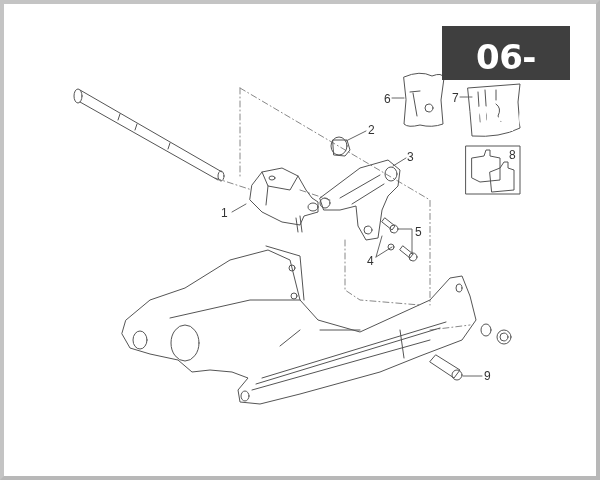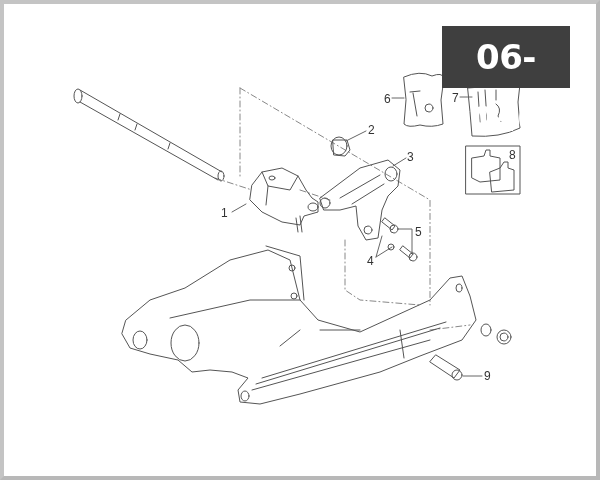--- a/index.html
+++ b/index.html
@@ -1,19 +1,19 @@
 <!DOCTYPE html>
 <html><head>
 <meta charset="utf-8">
 <style>
   html, body { margin:0; padding:0; }
   body { width:600px; height:480px; background:#ffffff; position:relative; overflow:hidden; font-family:"Liberation Sans", sans-serif; }
   .frame { position:absolute; left:0; top:0; width:600px; height:480px; box-sizing:border-box;
     border-top:4px solid #c4c4c4; border-left:4px solid #c4c4c4; border-right:4px solid #b8b8b8; border-bottom:4px solid #b8b8b8; background:#fff; }
-  .badge { position:absolute; left:442px; top:26px; width:128px; height:62px; background:#3f3f3f; color:#fff;
+  .badge { position:absolute; left:442px; top:26px; width:128px; height:54px; background:#3f3f3f; color:#fff;
     font-family:"DejaVu Sans", sans-serif; font-weight:bold; font-size:34px; line-height:62px; text-align:center; letter-spacing:-0.5px; }
   svg.art { position:absolute; left:0; top:0; }
   .callout { position:absolute; font-family:"Liberation Sans", sans-serif; font-size:12px; color:#333; line-height:12px; }
 </style>
 </head>
 <body>
 
 <div class="frame"></div>
 
 <svg class="art" width="600" height="480" viewBox="0 0 600 480" fill="none" stroke="#555" stroke-width="1" stroke-linejoin="round" stroke-linecap="round">

